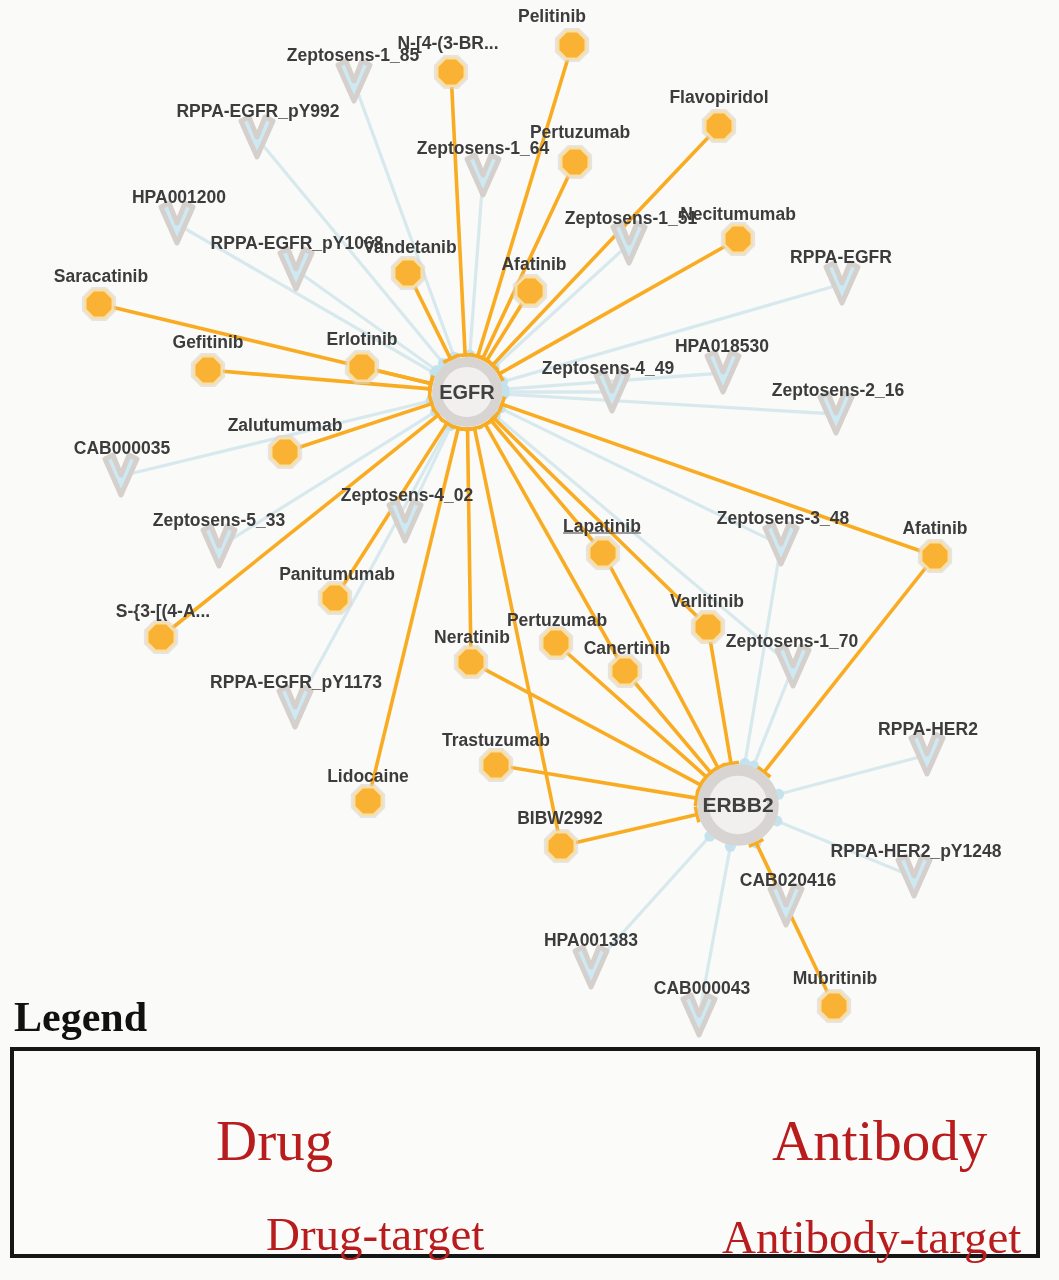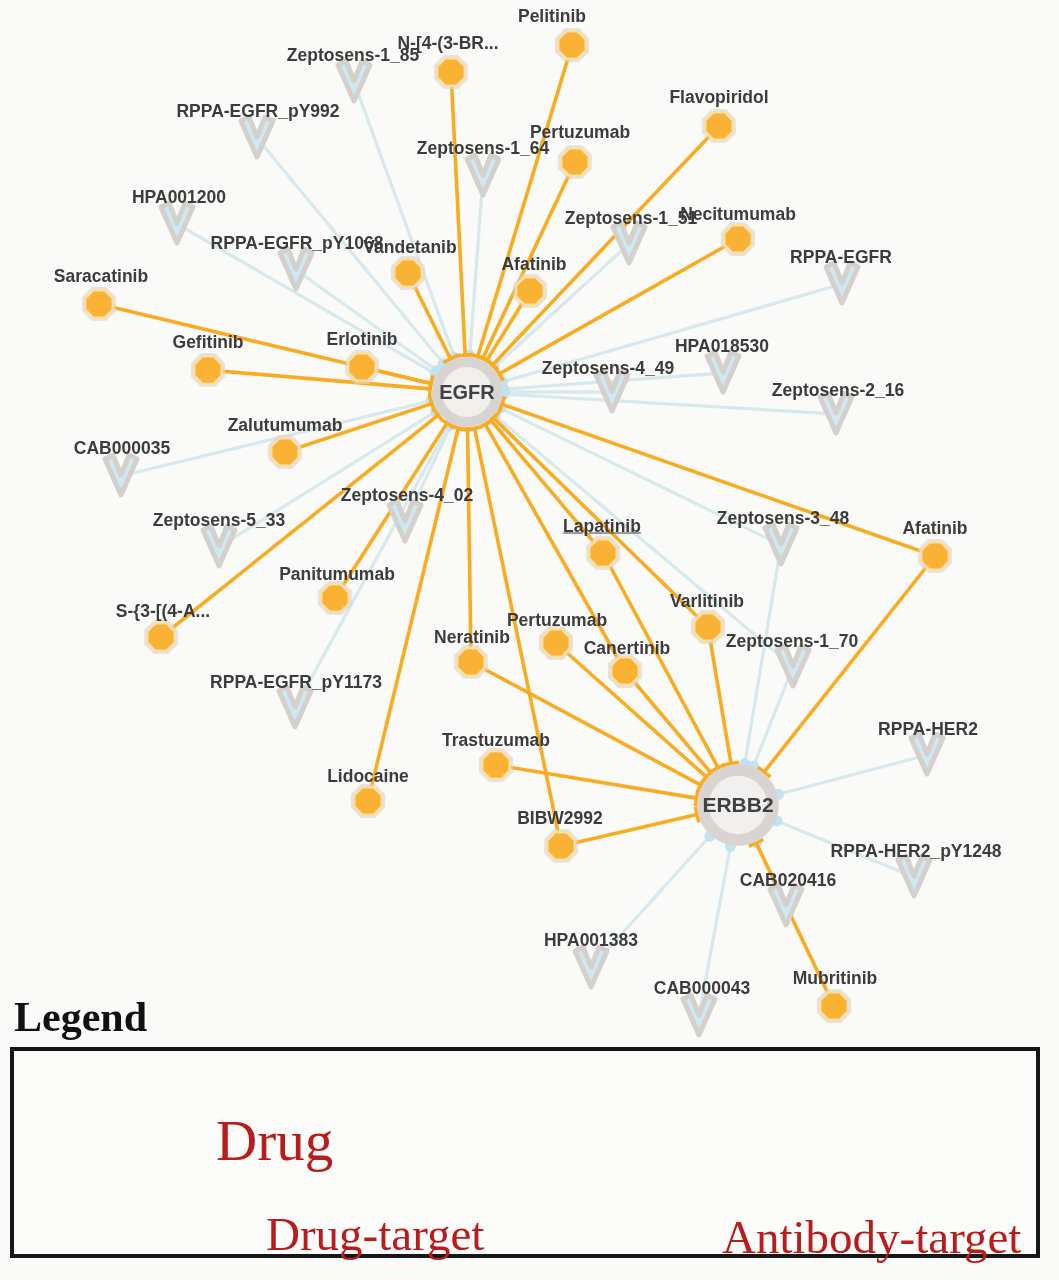--- a/index.html
+++ b/index.html
@@ -272,15 +272,16 @@
       <div class="nodelabel" style="left: 916px; top: 851px;">RPPA-HER2_pY1248</div>
       <div class="nodelabel" style="left: 788px; top: 880px;">CAB020416</div>
       <div class="nodelabel" style="left: 591px; top: 940px;">HPA001383</div>
       <div class="nodelabel" style="left: 702px; top: 988px;">CAB000043</div>
     </div>
 
   <div class="legend-title">Legend</div>
   <div class="legend-box"></div>
 
   <div class="lg-label lg-row1 lg-drug">Drug</div>
+  <div class="lg-label lg-row1 lg-antibody">Antibody</div>
   <div class="lg-label lg-row2 lg-dt">Drug-target</div>
   <div class="lg-label lg-row2 lg-at">Antibody-target</div>
 </div>
 
 </body></html>

